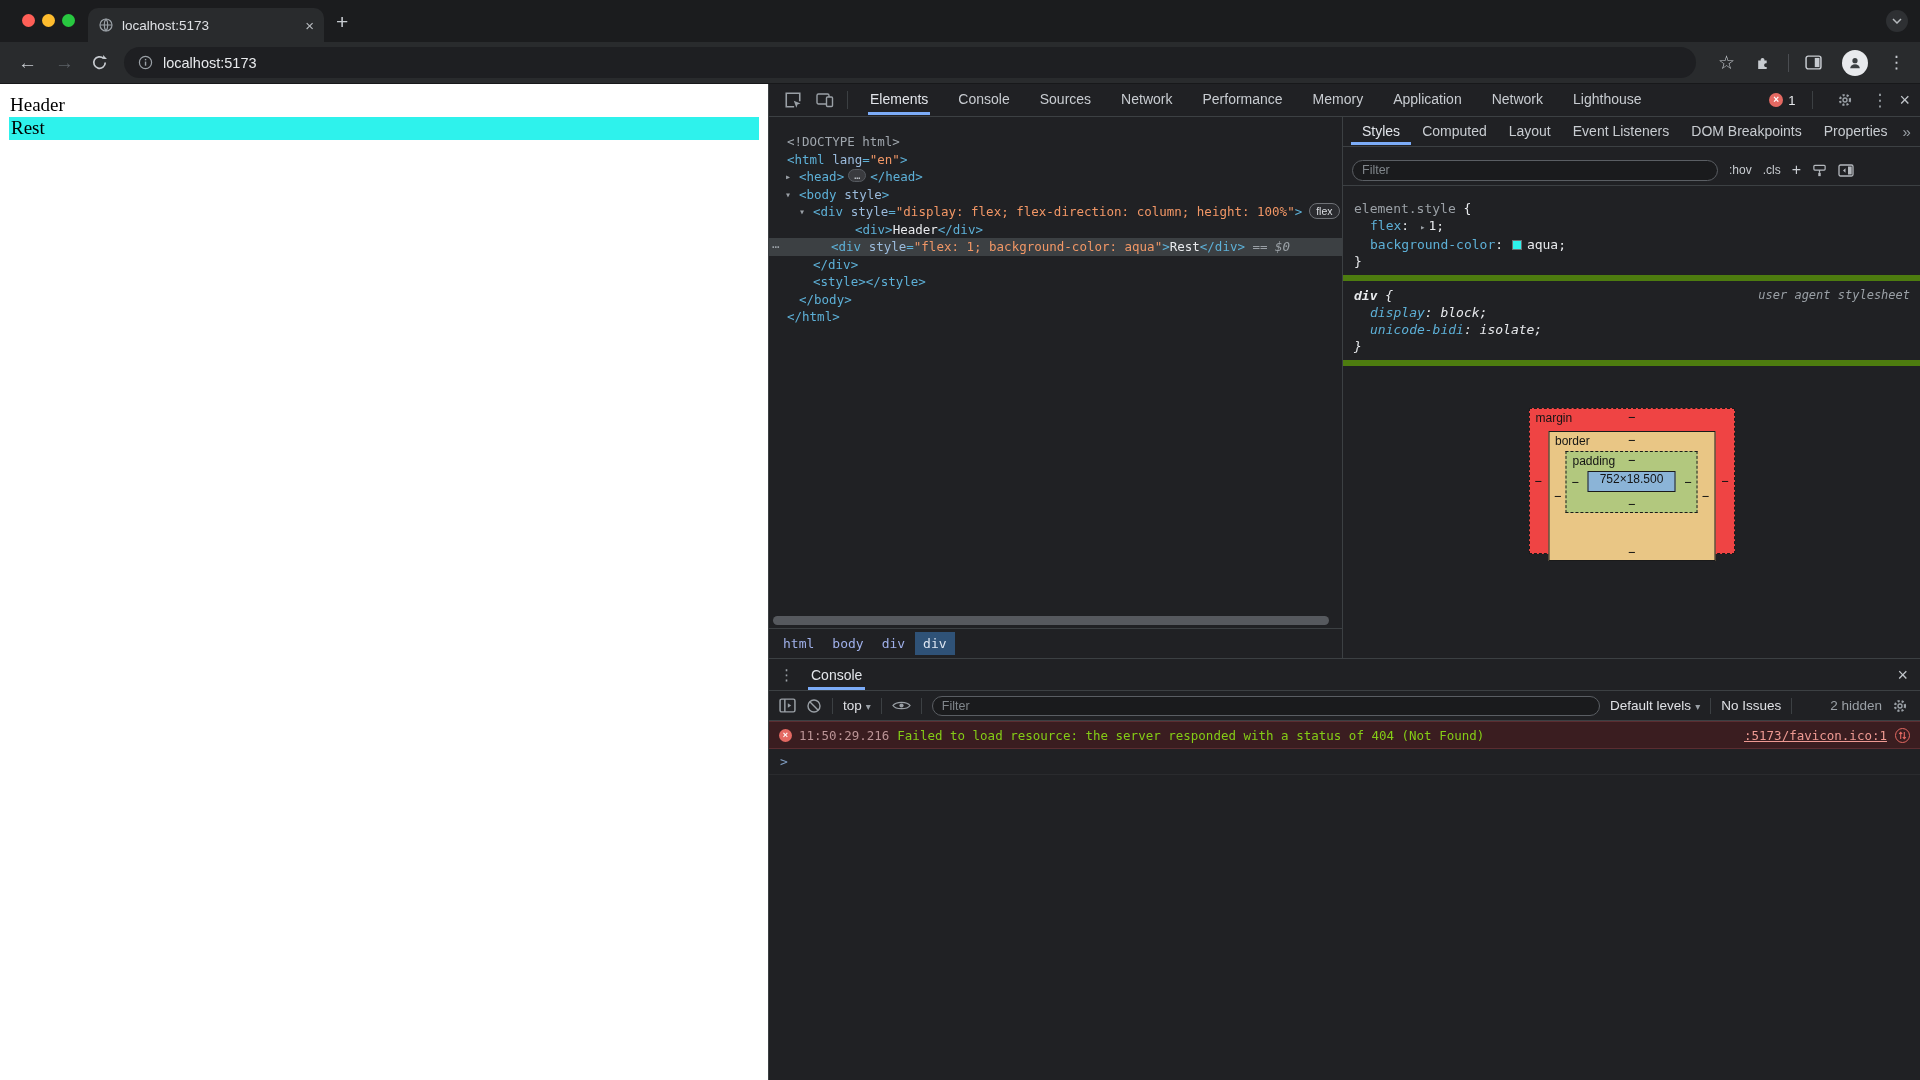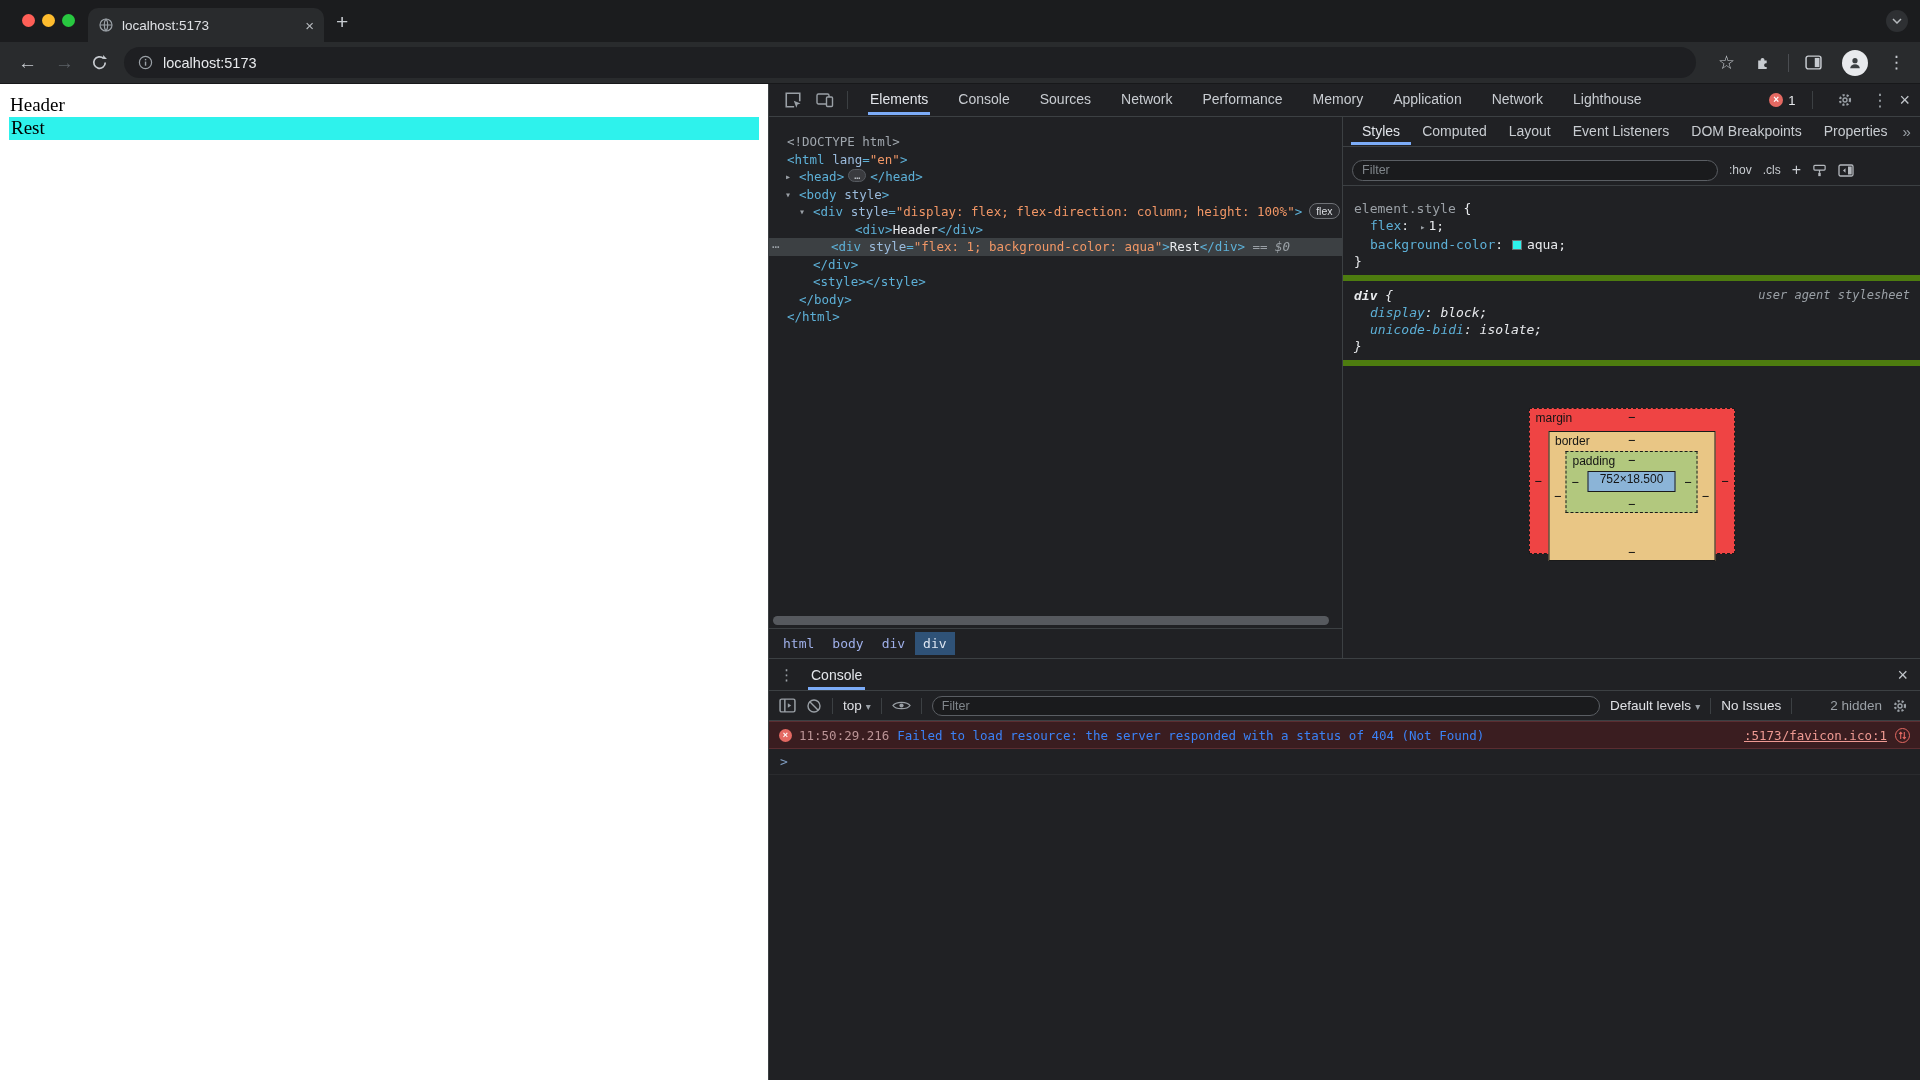--- a/index.html
+++ b/index.html
@@ -150,21 +150,21 @@
   .console-filter::placeholder { color:#80868b; }
   .ct-label { color:#dfe1e5; white-space:nowrap; }
   .ct-muted { color:#9aa0a6; white-space:nowrap;margin-left:28px; }
   .cd-error { height:28px; background:#3a1d20; border-top:1px solid #5a2d31;
     border-bottom:1px solid #5a2d31; display:flex; align-items:center; padding:0 10px;
     font-family:"DejaVu Sans Mono", monospace; font-size:12.5px; flex:none; }
   .ce-icon { width:13px; height:13px; border-radius:50%; background:#e46962; color:#fff;
     font-size:9px; line-height:13px; text-align:center; font-weight:bold; flex:none;
     font-family:"Liberation Sans",sans-serif; }
   .ce-ts { color:#bb9496; margin:0 8px 0 7px; }
-  .ce-msg { color:#3b82f6; flex:1; white-space:nowrap; overflow:hidden; }
+  .ce-msg { color:#84cc16; flex:1; white-space:nowrap; overflow:hidden; }
   .ce-link { color:#ef9a93; text-decoration:underline; margin-right:8px; white-space:nowrap; }
   .ce-net { width:15px; height:15px; border-radius:50%; border:1.2px solid #e46962;
     display:flex; align-items:center; justify-content:center; flex:none; }
   .cd-prompt { height:26px; display:flex; align-items:center; padding:0 11px;
     border-bottom:1px solid #2a2b2e; font-family:"DejaVu Sans Mono",monospace;
     font-size:13px; color:#7e9cc0; flex:none; }
   .cd-empty { flex:1; }
 </style>
 </head>
 <body>

